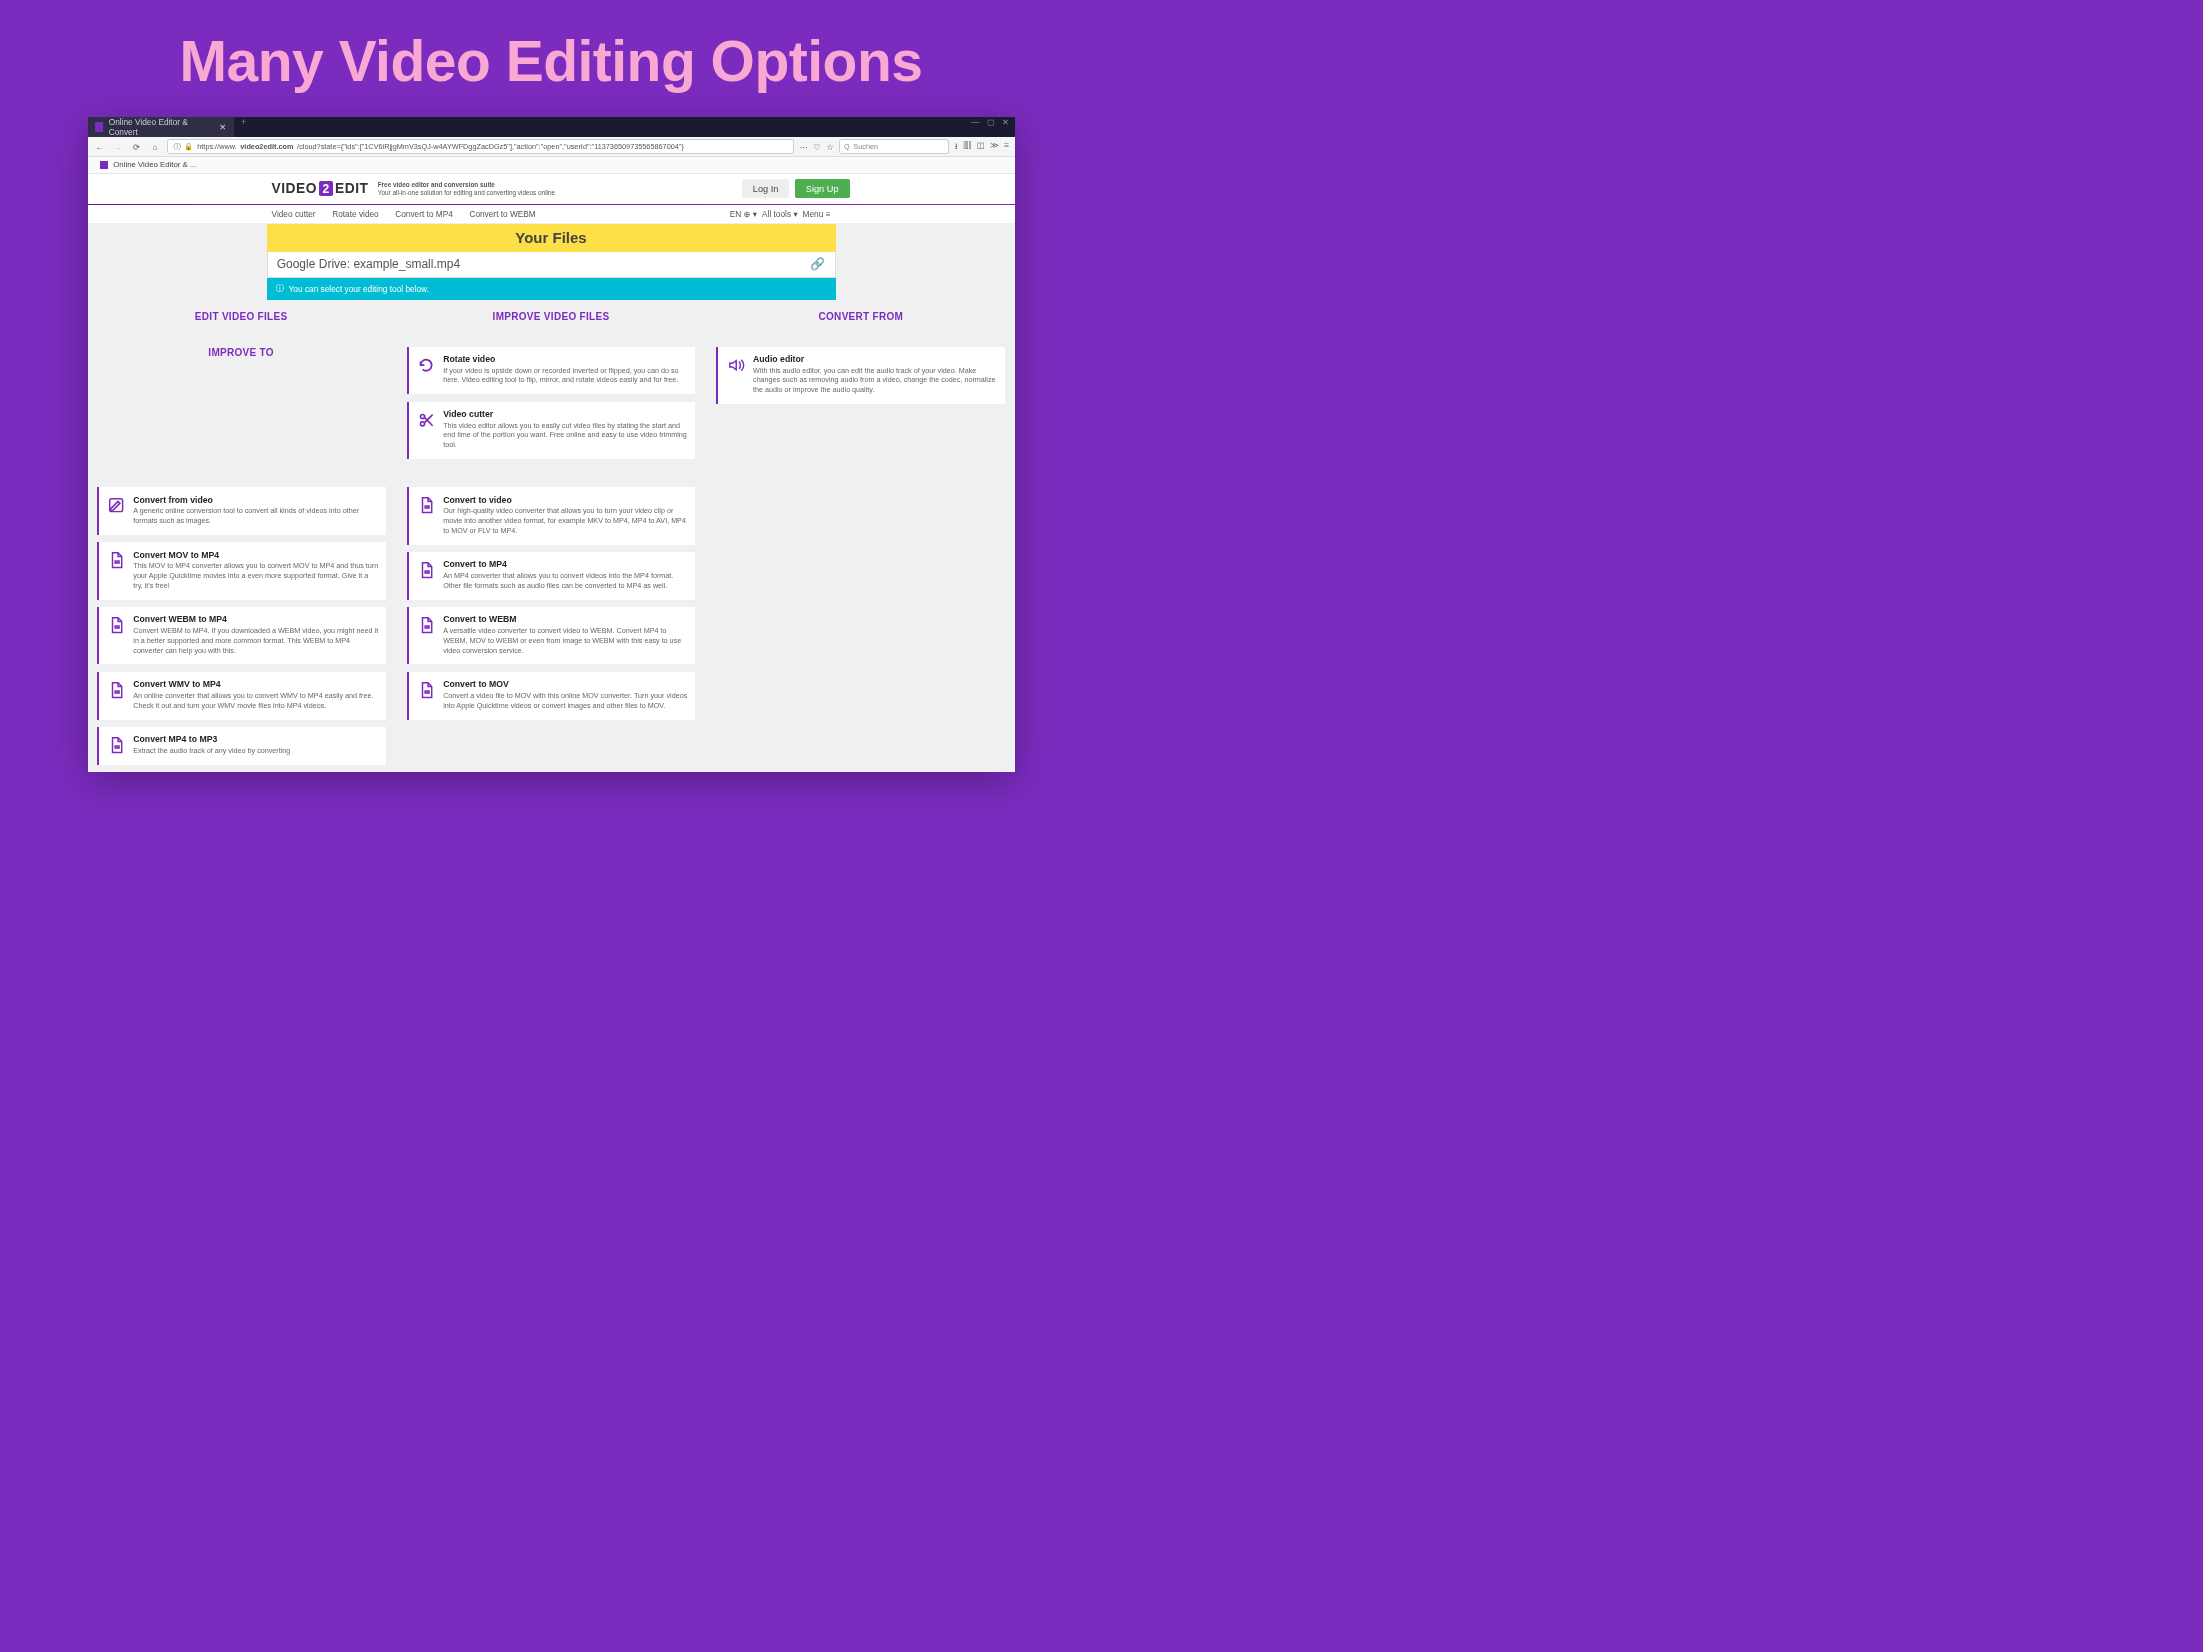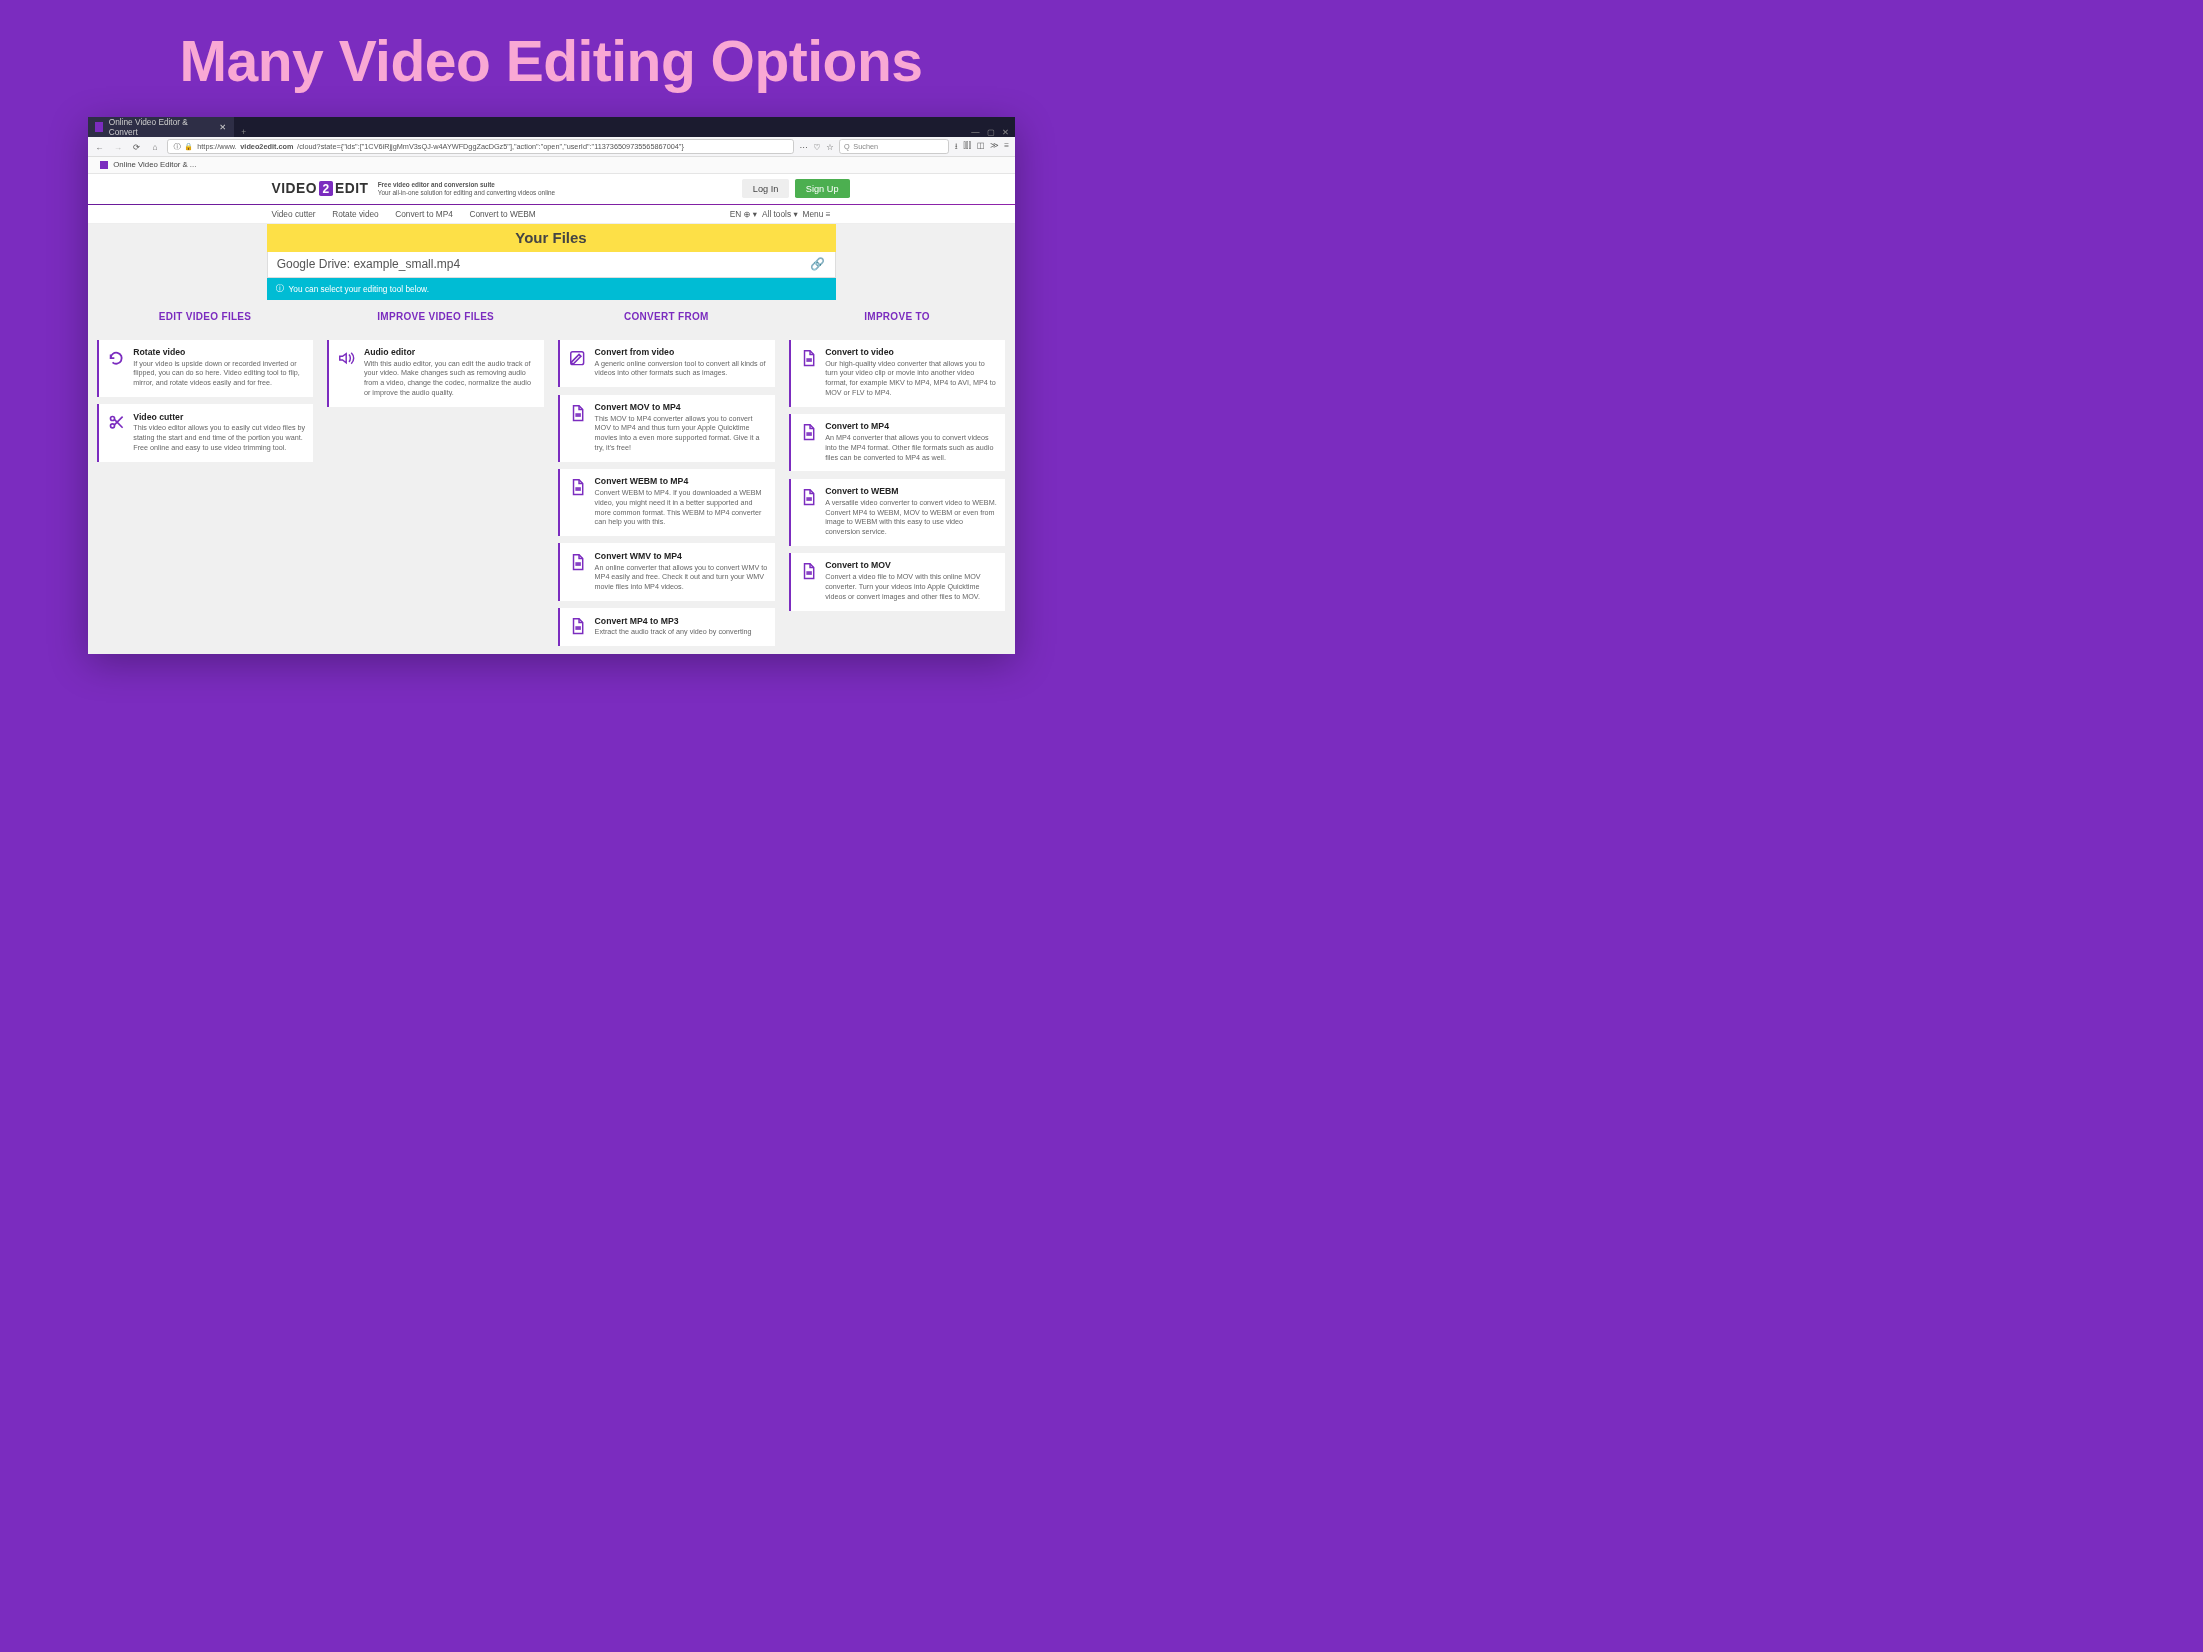--- a/index.html
+++ b/index.html
@@ -23,21 +23,21 @@
     margin: 0 auto;
     background: #fff;
     box-shadow: 0 9.2px 37px rgba(0,0,0,.3);
     font-size: 8.3px;
   }
   
   .tab-strip {
     background: #1b1b2f;
     height: 20px;
     display: flex;
-    align-items: flex-end;
+    align-items: flex-start;
     color: #ccc;
   }
   .tab {
     background: #2e2e46;
     display: flex;
     align-items: center;
     padding: 0 7.3px;
     gap: 5.5px;
     font-size: 8.3px;
     max-width: 147px;
@@ -115,22 +115,22 @@
     background:#fff; border:0.9px solid #ddd; border-top:none; padding:5.5px 9.2px;
     display:flex; align-items:center; font-size:12px; color:#555;
   }
   .file-row .link-ic { margin-left:auto; }
   .info-banner {
     background:#00bcd4; color:#fff; padding:5.5px 9.2px; font-size:8.3px; display:flex; align-items:center; gap:4.6px;
   }
   
   .tools-grid {
     display:grid;
-    grid-template-columns: repeat(4, 1fr);
-    gap:14px;
+    grid-template-columns: repeat(3, 1fr);
+    gap:21px;
     padding:11px 9.2px 0 9.2px;
   }
   .col-header {
     color:#7b2cbf; font-weight:700; font-size:10px; text-align:center; letter-spacing:0.3px;
     padding-bottom:3.7px;
   }
   .tool-card {
     background:#fff;
     border-left:2.8px solid #7b2cbf;
     padding:7.3px 7.3px 9.2px 7.3px;

